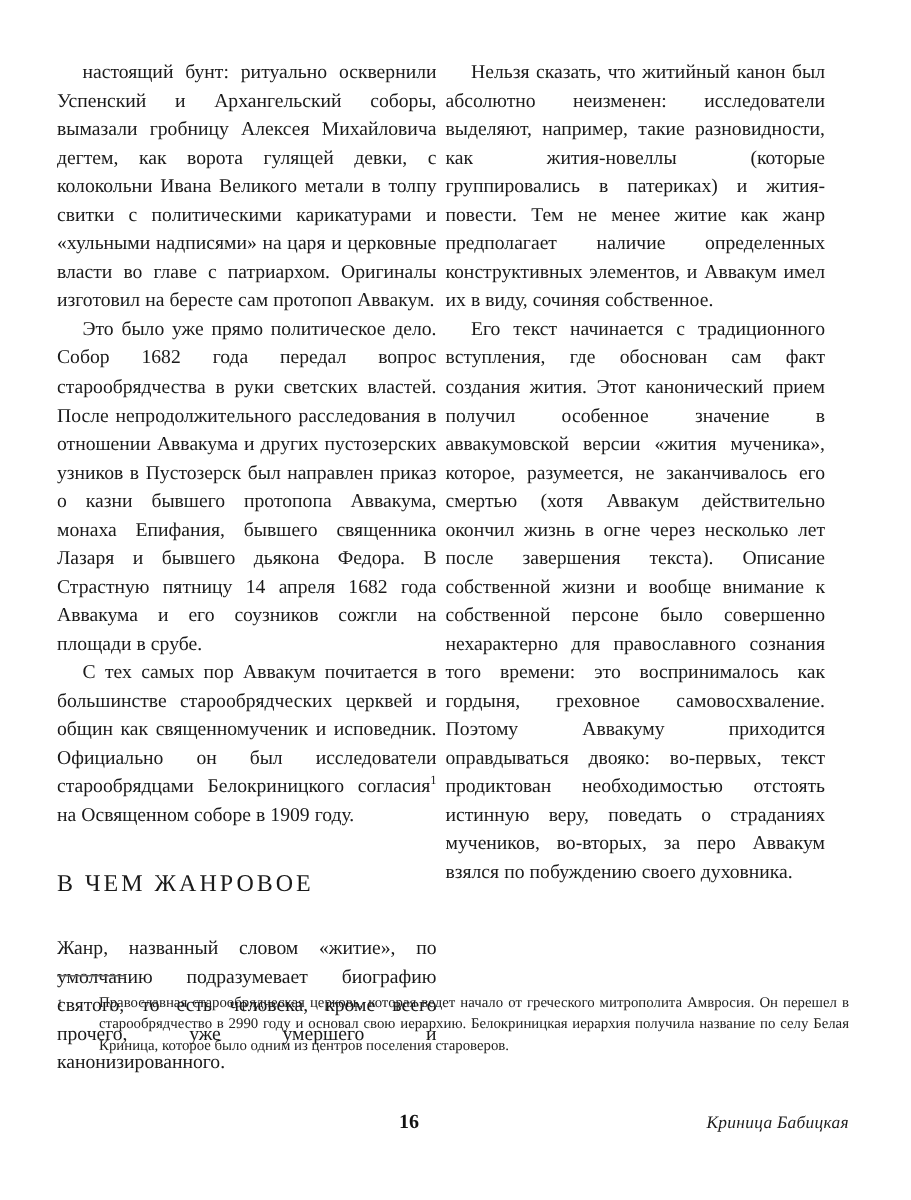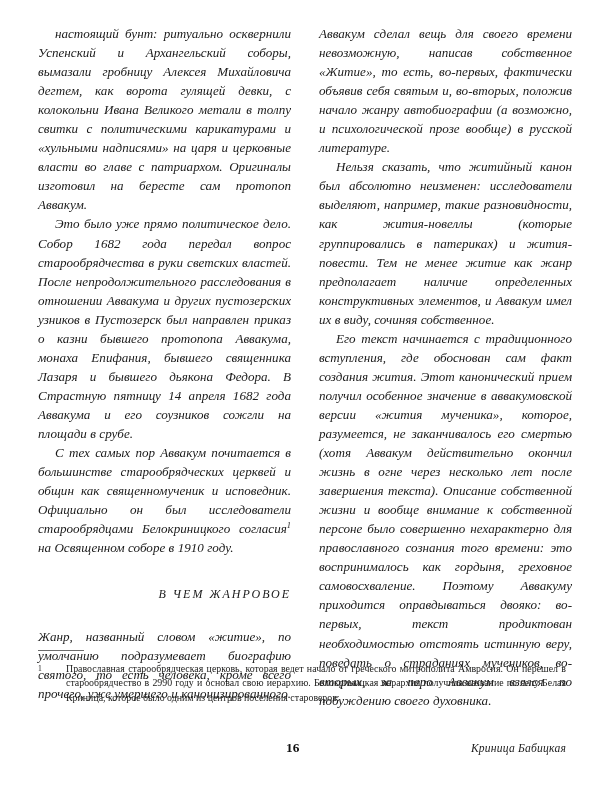--- a/index.html
+++ b/index.html
@@ -16,26 +16,25 @@
     overflow: hidden;
     font-family: "Liberation Serif", "DejaVu Serif", serif;
     color: #1a1a1a;
     box-sizing: border-box;
   }
 
   
   .columns {
     position: absolute;
     left: 38px;
-    top: 24px;
+    top: 38px;
     width: 528px;
     height: 594px;
     display: flex;
-    gap: 28px;
-    font-style: italic;
+    gap: 6px;
   }
   .col {
     width: 253px;
     flex: 0 0 253px;
   }
 
   p.para {
     margin: 0;
     font-size: 13.1px;
     line-height: 19.05px;
@@ -50,23 +49,23 @@
 
   sup.fn {
     font-size: 8.4px;
     vertical-align: super;
     line-height: 0;
   }
 
   
   h2.section-heading {
     margin: 0;
-    font-size: 12px;
+    font-size: 16px;
     font-weight: normal;
-    text-align: right;
+    text-align: left;
     letter-spacing: 2.0px;
     line-height: 19px;
     text-transform: uppercase;
     color: #1a1a1a;
   }
   .heading-wrap {
     padding-top: 28px;
     padding-bottom: 23px;
   }
   .heading-line { display: block; white-space: nowrap; }
@@ -104,21 +103,21 @@
   
   .footer {
     position: absolute;
     left: 38px;
     top: 740px;
     width: 528px;
     height: 22px;
   }
   .page-number {
     position: absolute;
-    left: 248px;
+    left: 228px;
     top: 0;
     font-size: 13.4px;
     font-weight: bold;
     color: #111111;
   }
   .author-name {
     position: absolute;
     right: 0;
     top: 2px;
     font-size: 11.6px;
@@ -133,34 +132,33 @@
 <div class="page">
 
   <div class="columns">
 
     <div class="col">
 
       <p class="para">настоящий бунт: ритуально осквернили Успенский и Архангельский соборы, вымазали гробницу Алексея Михайловича дегтем, как ворота гулящей девки, с колокольни Ивана Великого метали в толпу свитки с политическими карикатурами и «хульными надписями» на царя и церковные власти во главе с патриархом. Оригиналы изготовил на бересте сам протопоп Аввакум.</p>
 
       <p class="para">Это было уже прямо политическое дело. Собор 1682 года передал вопрос старообрядчества в руки светских властей. После непродолжительного расследования в отношении Аввакума и других пустозерских узников в Пустозерск был направлен приказ о казни бывшего протопопа Аввакума, монаха Епифания, бывшего священника Лазаря и бывшего дьякона Федора. В Страстную пятницу 14 апреля 1682 года Аввакума и его соузников сожгли на площади в срубе.</p>
 
-      <p class="para"><span>С тех самых пор Аввакум почитается в большинстве старообрядческих церквей и общин как священномученик и исповедник. Официально он был исследователи старообрядцами Белокриницкого согласия</span><sup class="fn">1</sup><span> на Освященном соборе в 1910 году.</span></p>
+      <p class="para"><span>С тех самых пор Аввакум почитается в большинстве старообрядческих церквей и общин как священномученик и исповедник. Официально он был исследователи старообрядцами Белокриницкого согласия</span><sup class="fn">1</sup><span> на Освященном соборе в 1909 году.</span></p>
 
       <div class="heading-wrap">
         <h2 class="section-heading">
           <span class="heading-line">В чем жанровое</span>
         </h2>
       </div>
 
       <p class="para noindent">Жанр, названный словом «житие», по умолчанию подразумевает биографию святого, то есть человека, кроме всего прочего, уже умершего и канонизированного.</p>
     </div>
 
     <div class="col">
 
-      <p class="para noindent">Аввакум сделал вещь для своего времени невозможную, написав собственное «Житие», то есть, во-первых, фактически объявив себя святым и, во-вторых, положив начало жанру автобиографии (а возможно, и психологической прозе вообще) в русской литературе.</p>
 
       <p class="para">Нельзя сказать, что житийный канон был абсолютно неизменен: исследователи выделяют, например, такие разновидности, как жития-новеллы (которые группировались в патериках) и жития-повести. Тем не менее житие как жанр предполагает наличие определенных конструктивных элементов, и Аввакум имел их в виду, сочиняя собственное.</p>
 
       <p class="para">Его текст начинается с традиционного вступления, где обоснован сам факт создания жития. Этот канонический прием получил особенное значение в аввакумовской версии «жития мученика», которое, разумеется, не заканчивалось его смертью (хотя Аввакум действительно окончил жизнь в огне через несколько лет после завершения текста). Описание собственной жизни и вообще внимание к собственной персоне было совершенно нехарактерно для православного сознания того времени: это воспринималось как гордыня, греховное самовосхваление. Поэтому Аввакуму приходится оправдываться двояко: во-первых, текст продиктован необходимостью отстоять истинную веру, поведать о страданиях мучеников, во-вторых, за перо Аввакум взялся по побуждению своего духовника.</p>
     </div>
   </div>
 
   <div class="footnote-area">
     <div class="footnote-rule"></div>
     <div class="footnote">

